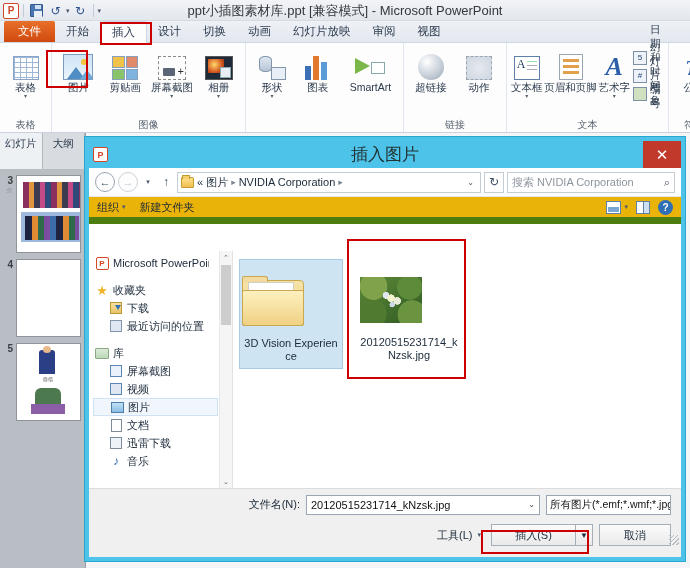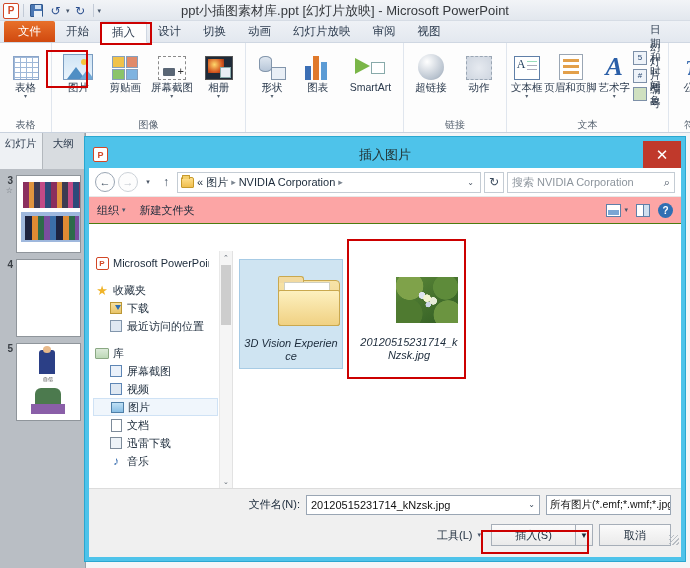--- a/index.html
+++ b/index.html
@@ -164,21 +164,21 @@
 
   
   .dialog {
     position: absolute; left: 85px; top: 137px; width: 600px; height: 424px;
     background: #f0f0f0; border: 4px solid #4ec3ea; box-shadow: 0 0 0 1px #2aa7d0;
   }
   .dlg-title {
     height: 27px; background: #4ec3ea; position: relative; display: flex; align-items: center;
   }
   .dlg-title-text {
-    position: absolute; left: 0; right: 0; text-align: center; font-size: 13px; color: #233;
+    position: absolute; left: 0; right: 0; text-align: center; font-size: 17px; color: #233;
   }
   .dlg-ppt-icon {
     margin-left: 4px; width: 15px; height: 15px; background: #fff; border: 1.5px solid #d24726;
     border-radius: 2px; color: #d24726; font-weight: bold; font-size: 9px;
     display: flex; align-items: center; justify-content: center; z-index: 2;
   }
   .dlg-close {
     position: absolute; right: 0; top: 0; width: 38px; height: 27px; background: #c0392b;
     color: #fff; font-size: 15px; display: flex; align-items: center; justify-content: center;
   }
@@ -207,21 +207,21 @@
   .refresh-btn { width: 20px; height: 21px; border: 1px solid #c4ccd4; background: #fff;
     display:flex;align-items:center;justify-content:center;font-size:12px;color:#3a4a5c;}
   .search-box {
     width: 168px; height: 21px; border: 1px solid #c4ccd4; background: #fff;
     display: flex; align-items: center; padding: 0 4px; font-size: 11px; color: #8d959d;
   }
   .search-box .sicon { margin-left: auto; color: #4a5564; font-size: 11px; }
 
   
   .tool-row { height: 27px; display: flex; align-items: center; padding: 0 8px; gap: 14px;
-    background: #fca5a5; border-bottom: 1px solid #4d7c0f; }
+    background: #eab308; border-bottom: 7px solid #4d7c0f; }
   .tool-item { font-size: 11px; color: #1b2a3a; display: flex; align-items: center; gap: 3px; }
   .tool-right { margin-left: auto; display: flex; align-items: center; gap: 8px; }
   .vw-ic { width: 15px; height: 13px; border: 1px solid #5e7fa8; background: #fff; position: relative; }
   .vw-ic::after { content:""; position:absolute; left:1px; bottom:1px; right:1px; height:5px; background:#7aa6d4;}
   .pane-ic { width: 14px; height: 13px; border: 1px solid #5e7fa8; background: #fff; position: relative; }
   .pane-ic::after { content:""; position:absolute; right:0; top:0; bottom:0; width:5px; background:#cfe0f0; border-left:1px solid #5e7fa8;}
   .help-ic { width: 15px; height: 15px; border-radius: 50%; background: #2f6fb3; color: #fff;
     font-size: 10px; display: flex; align-items: center; justify-content: center; font-weight: bold; }
 
   
@@ -247,21 +247,21 @@
   .ic-lib { width:14px;height:11px;background:linear-gradient(#dcead9,#bcd8b6);border:1px solid #8aa883;border-radius:1px;}
   .ic-film { width:12px;height:12px;background:#eaf1fa;border:1px solid #5e86b5;}
   .ic-vid { width:12px;height:12px;background:#dfe8f2;border:1px solid #5e86b5;}
   .ic-pic2 { width:13px;height:11px;background:linear-gradient(#bfe0f5,#88bde3);border:1px solid #4e7fa8;}
   .ic-doc { width:11px;height:13px;background:#fff;border:1px solid #7d8b9a;}
   .ic-xl { width:12px;height:12px;background:#eef3f8;border:1px solid #7d8b9a;}
   .ic-mus { color: #3a6fb0; font-size: 12px; }
 
   .file-pane { flex: 1; position: relative; background: #fff; padding: 8px 6px; }
   .file-grid { display: flex; gap: 10px; flex-wrap: wrap; }
-  .file-cell { width: 104px; padding: 5px 2px; display: flex; flex-direction: column; align-items: flex-end; position: relative; font-style: italic; }
+  .file-cell { width: 104px; padding: 5px 2px; display: flex; flex-direction: column; align-items: flex-start; position: relative; }
   .file-cell.selected { background: #cfe4f2; border: 1px solid #a7cbe5; }
   .file-ic { height: 72px; display: flex; align-items: center; justify-content: center; }
   .file-label { font-size: 11px; color: #1b2a3a; text-align: center; line-height: 13px; word-break: break-all; }
   .folder-big { width: 62px; height: 50px; position: relative; }
   .folder-big .back { position: absolute; left: 0; top: 4px; width: 62px; height: 46px;
     background: linear-gradient(#f7e3a8, #ecd086); border: 1px solid #c9a84f; border-radius: 2px 4px 2px 2px; }
   .folder-big .tab { position: absolute; left: 0; top: 0; width: 26px; height: 7px;
     background: #f2daa0; border: 1px solid #c9a84f; border-bottom: none; border-radius: 2px 3px 0 0; }
   .folder-big .papers { position: absolute; left: 6px; top: 6px; width: 46px; height: 40px; background: #fff;
     border: 1px solid #cfcfc2; }
@@ -307,21 +307,21 @@
   .red-hl { position: absolute; border: 2px solid #cc0000; pointer-events: none; z-index: 60; }
 </style>
 </head>
 <body>
 
 <div id="root">
 
   <div class="ppt-window">
 
     <div class="ppt-titlebar">
-      <div class="ppt-title">ppt小插图素材库.ppt [幻灯片放映] - Microsoft PowerPoint</div>
+      <div class="ppt-title">ppt小插图素材库.ppt [兼容模式] - Microsoft PowerPoint</div>
       <div class="qat">
         <div class="qat-ppt-logo">P</div>
         <div class="qat-sep"></div>
         <div class="qat-btn">
             <span class="qat-save"></span>
           </div>
         <div class="qat-btn">↺</div>
         <div class="arrow-sm">▾</div>
         <div class="qat-btn">↻</div>
         <div class="qat-sep"></div>

